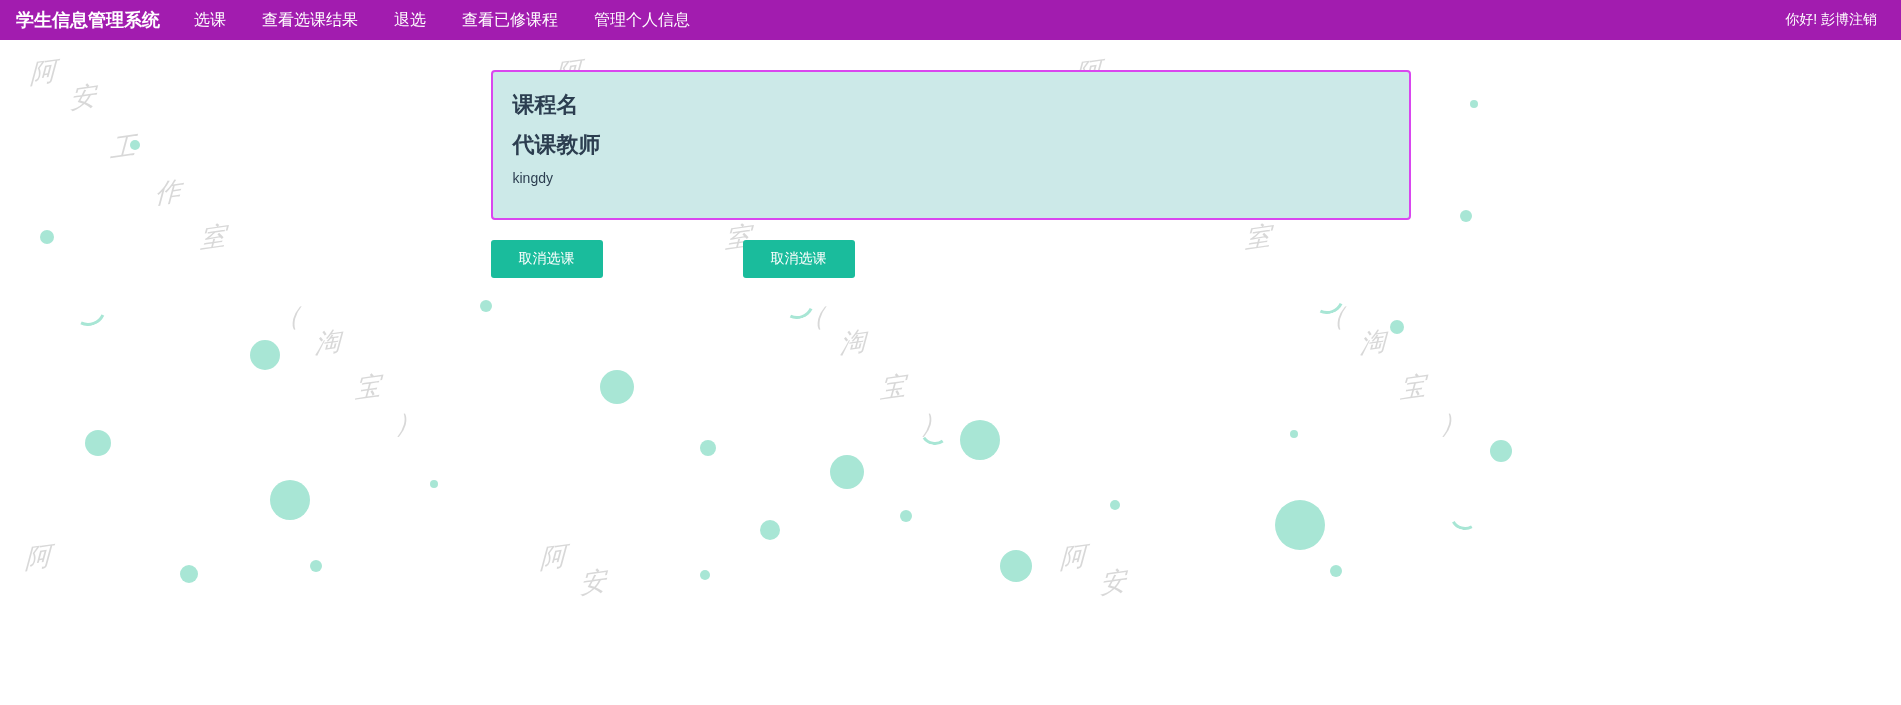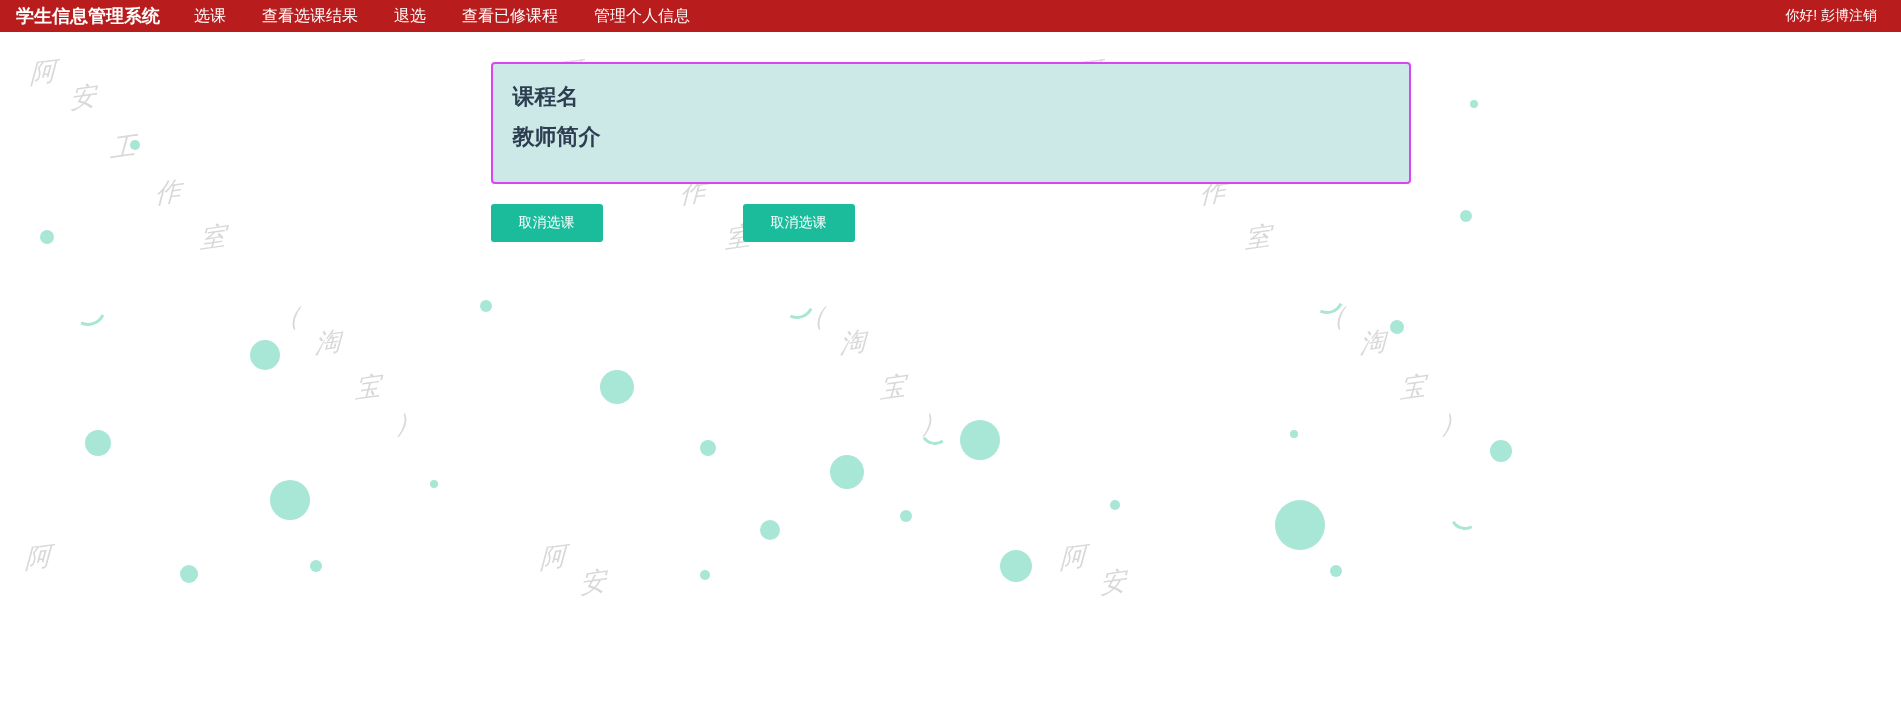--- a/index.html
+++ b/index.html
@@ -41,22 +41,22 @@
       position: absolute;
       color: rgba(100,100,100,0.25);
       font-size: 26px;
       font-weight: normal;
       transform: rotate(-8deg) skewX(-10deg);
       font-style: italic;
       letter-spacing: 2px;
       white-space: nowrap;
     }
     .navbar {
-      background: #b91c1c;
-      height: 32px;
+      background: #a21caf;
+      height: 40px;
       display: flex;
       align-items: center;
       position: relative;
       z-index: 10;
       color: #fff;
       font-size: 14px;
     }
     .navbar-brand {
       font-size: 18px;
       font-weight: bold;
@@ -214,21 +214,22 @@
   <div class="navbar-right">
     <span>你好! 彭博</span><span>注销</span>
   </div>
 </nav>
 
 <div class="container">
 
   <div class="well">
     <h3>课程名</h3>
 
-    <h3>教师简介</h3>
-
+    <h3>代课教师</h3>
+
+    <p>kingdy</p>
   </div>
 
   <div class="btn-row">
     <button class="btn">取消选课</button>
     <button class="btn">取消选课</button>
   </div>
 </div>
 
 </body></html>

